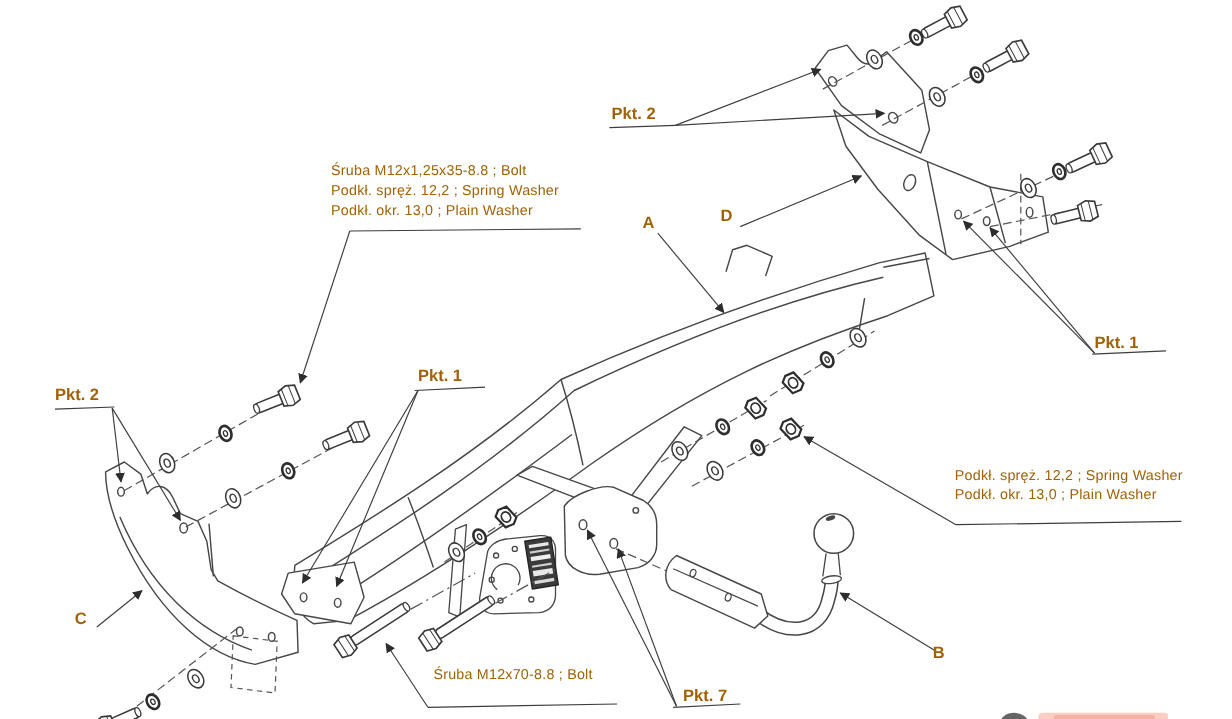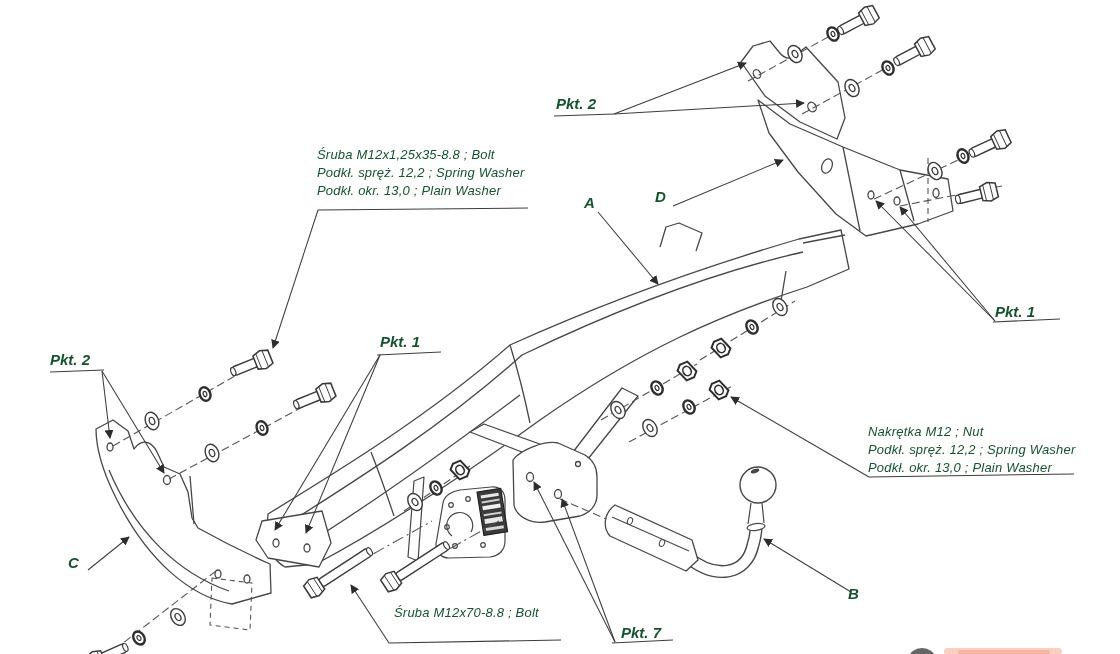--- a/index.html
+++ b/index.html
@@ -1,20 +1,20 @@
 <!DOCTYPE html>
 <html><head>
 <meta charset="utf-8">
 <style>
   *{margin:0;padding:0;box-sizing:border-box}
   html,body{width:1120px;height:654px;overflow:hidden;background:#fff}
   .stage{position:relative;width:1120px;height:654px;background:#fff;
          font-family:"Liberation Sans",sans-serif}
   .stage > svg{position:absolute;left:0;top:0}
-  .txt{position:absolute;font-style:italic;color:#14532d;white-space:nowrap}
+  .txt{position:absolute;color:#a16207;white-space:nowrap}
   .callout{font-size:13px;line-height:18px;letter-spacing:.2px}
   .pkt{font-size:15px;font-weight:bold}
   .part{font-size:15px;font-weight:bold}
 </style>
 </head>
 <body>
 
 <div class="stage">
 
 <svg width="1120" height="654" viewBox="0 0 1120 654">
@@ -219,28 +219,27 @@
     <path d="M389,643 L351,585" marker-end="url(#arr)"></path>
   </g>
 
   <g>
     <ellipse cx="922" cy="658" rx="13" ry="10" fill="#4a4a4a" opacity="0.85"></ellipse>
     <rect x="944" y="648" width="118" height="7" rx="3.5" fill="#e8512b" opacity="0.28"></rect>
     <rect x="958" y="650" width="92" height="4" rx="2" fill="#e8512b" opacity="0.22"></rect>
   </g>
 </svg>
 
-<div class="txt callout" style="left:317px;top:146px">
+<div class="txt callout" style="left:301px;top:146px">
   <div>Śruba M12x1,25x35-8.8 ;  Bolt</div>
   <div>Podkł. spręż. 12,2 ; Spring Washer</div>
   <div>Podkł. okr. 13,0 ; Plain Washer</div>
 </div>
 
 <div class="txt callout" style="left:868px;top:423px">
-  <div>Nakrętka  M12 ; Nut</div>
   <div>Podkł. spręż. 12,2 ; Spring Washer</div>
   <div>Podkł. okr. 13,0 ; Plain Washer</div>
 </div>
 
 <div class="txt callout" style="left:394px;top:604px">
   <div>Śruba M12x70-8.8 ;  Bolt</div>
 </div>
 
 <div class="txt pkt" style="left:556px;top:95px">Pkt. 2</div>
 <div class="txt pkt" style="left:995px;top:303px">Pkt. 1</div>

